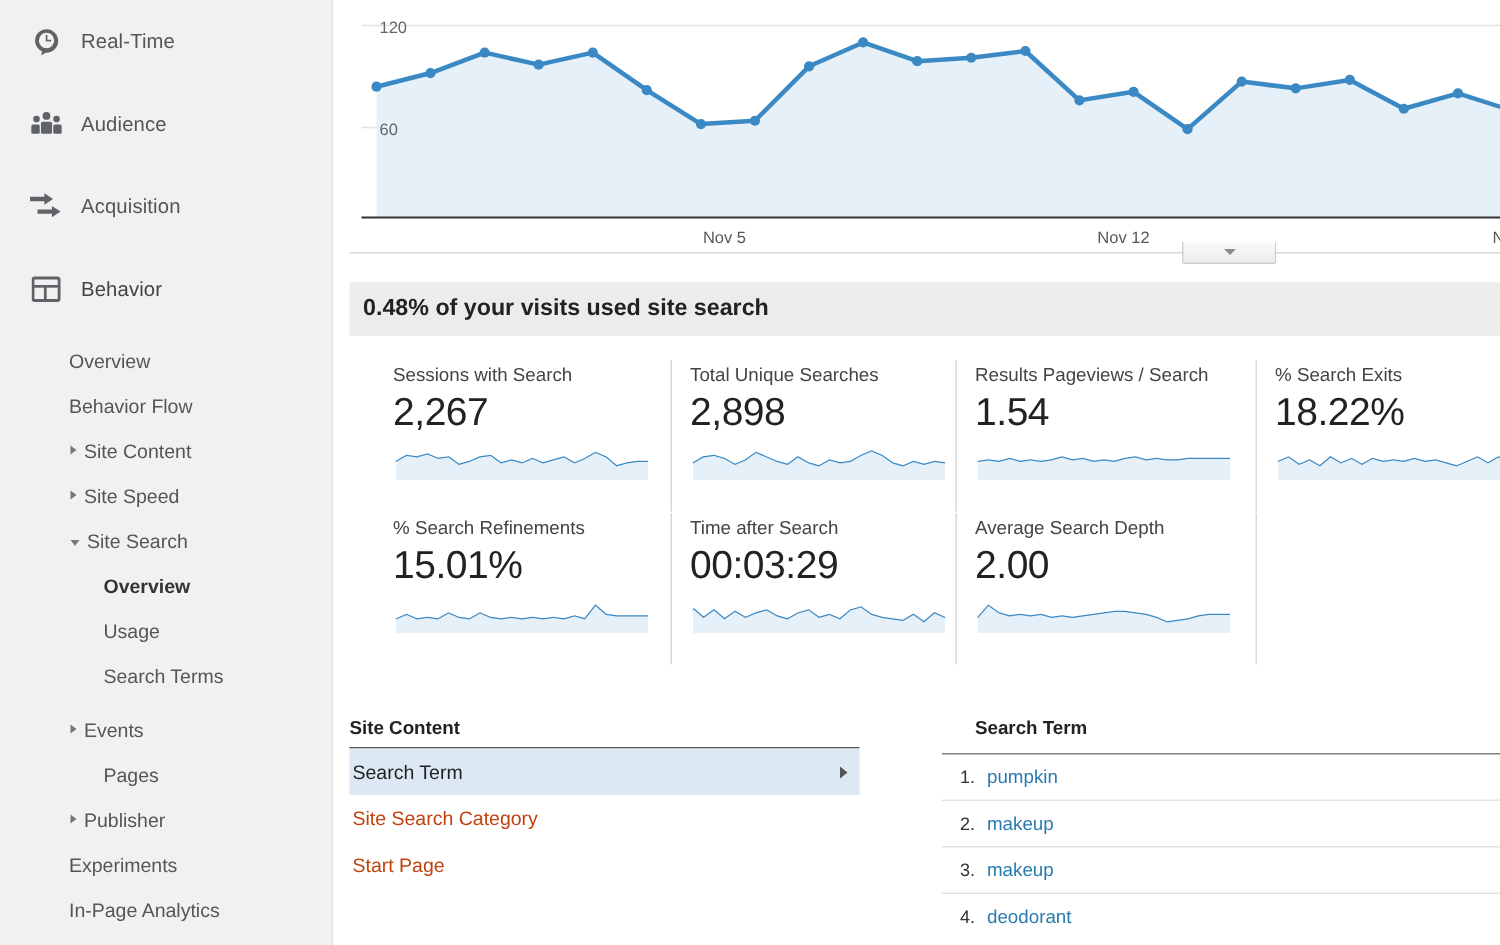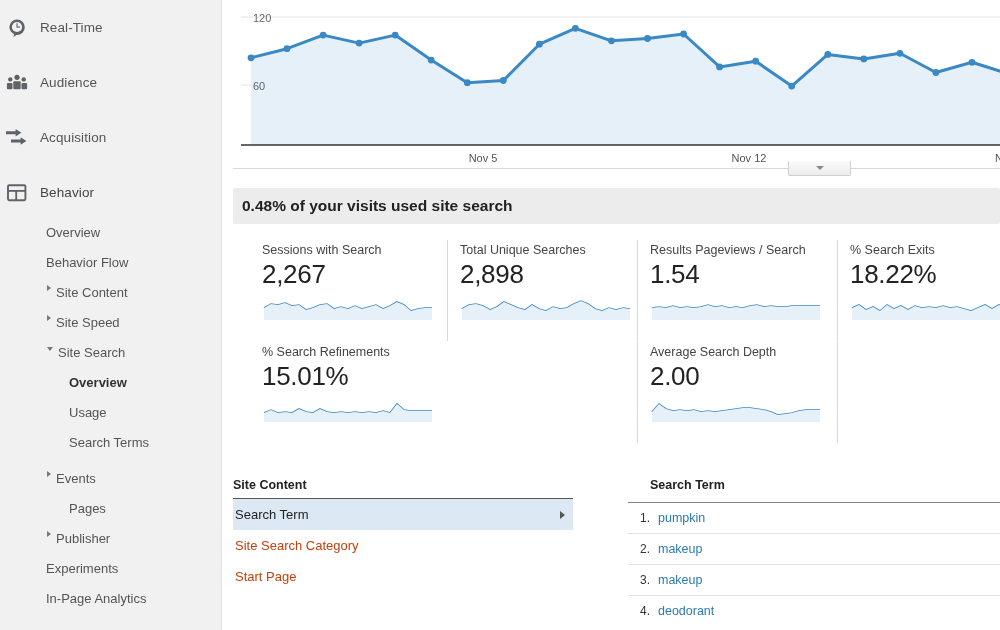--- a/index.html
+++ b/index.html
@@ -15,35 +15,35 @@
 
   
   #sidebar {
     position: absolute; left: 0; top: 0;
     width: 222px; height: 630px;
     background: #f1f1f1;
     border-right: 1px solid #e0e0e0;
   }
   .nav-top {
     display: flex; align-items: center;
-    height: 55px; padding-left: 0;
+    height: 55px; padding-left: 14px;
     cursor: pointer;
   }
   .nav-top .ico {
     width: 34px; min-width: 34px; height: 26px;
     display: flex; align-items: center; justify-content: center;
     margin-right: 6px;
   }
   .nav-top .lbl {
     font-size: 13.5px; color: #555; letter-spacing: .1px;
   }
   .nav-top.active .lbl { color: #444; }
 
   .nav-sub {
-    height: 30px; display: flex; 
+    height: 30px; display: flex; align-items: center;
     padding-left: 46px; font-size: 13px; color: #555;
     cursor: pointer;
   }
   .nav-sub.indent { padding-left: 47px; }
   .nav-sub.leaf2 { padding-left: 69px; }
   .nav-sub.sel { font-weight: bold; color: #333; }
   .tri {
     display: inline-block; margin-right: 5px;
     width: 0; height: 0; position: relative; top: 0px;
   }
@@ -383,20 +383,28 @@
 
       <div class="mrow" style="top:102px">
         <div class="mcard first" style="left:0">
           <div class="m-lbl">% Search Refinements</div>
           <div class="m-val">15.01%</div>
           <svg class="spark" width="172" height="30" viewBox="0 0 172 30">
             <path d="M2 19 L9 16 L16 19 L23 18 L30 19 L37 15 L44 18 L51 19 L58 15 L65 18 L72 19 L79 18 L86 19 L93 18 L100 19 L107 18 L114 19 L121 17 L128 19 L135 10 L142 16 L149 17 L156 17 L163 17 L170 17" fill="none" stroke="#3a88c4" stroke-width="1.6"></path>
             <path d="M2 19 L9 16 L16 19 L23 18 L30 19 L37 15 L44 18 L51 19 L58 15 L65 18 L72 19 L79 18 L86 19 L93 18 L100 19 L107 18 L114 19 L121 17 L128 19 L135 10 L142 16 L149 17 L156 17 L163 17 L170 17 L170 28 L2 28 Z" fill="#e5f0f8" stroke="none"></path>
           </svg>
         </div>
+        <div class="mcard" style="left:190px">
+          <div class="m-lbl">Time after Search</div>
+          <div class="m-val">00:03:29</div>
+          <svg class="spark" width="172" height="30" viewBox="0 0 172 30">
+            <path d="M2 12 L9 18 L16 13 L23 19 L30 14 L37 18 L44 15 L51 13 L58 17 L65 19 L72 15 L79 13 L86 18 L93 16 L100 19 L107 13 L114 11 L121 16 L128 18 L135 19 L142 20 L149 16 L156 21 L163 15 L170 18" fill="none" stroke="#3a88c4" stroke-width="1.6"></path>
+            <path d="M2 12 L9 18 L16 13 L23 19 L30 14 L37 18 L44 15 L51 13 L58 17 L65 19 L72 15 L79 13 L86 18 L93 16 L100 19 L107 13 L114 11 L121 16 L128 18 L135 19 L142 20 L149 16 L156 21 L163 15 L170 18 L170 28 L2 28 Z" fill="#e5f0f8" stroke="none"></path>
+          </svg>
+        </div>
         <div class="mcard" style="left:380px;width:200px">
           <div class="m-lbl">Average Search Depth</div>
           <div class="m-val">2.00</div>
           <svg class="spark" width="172" height="30" viewBox="0 0 172 30">
             <path d="M2 18 L9 10 L16 15 L23 17 L30 16 L37 17 L44 16 L51 18 L58 17 L65 18 L72 17 L79 16 L86 15 L93 14 L100 14 L107 15 L114 16 L121 18 L128 21 L135 20 L142 19 L149 17 L156 16 L163 16 L170 16" fill="none" stroke="#3a88c4" stroke-width="1.6"></path>
             <path d="M2 18 L9 10 L16 15 L23 17 L30 16 L37 17 L44 16 L51 18 L58 17 L65 18 L72 17 L79 16 L86 15 L93 14 L100 14 L107 15 L114 16 L121 18 L128 21 L135 20 L142 19 L149 17 L156 16 L163 16 L170 16 L170 28 L2 28 Z" fill="#e5f0f8" stroke="none"></path>
           </svg>
         </div>
         <div class="mcard empty" style="left:580px;width:197px"></div>
         <div class="rail" style="left:766px"></div>

